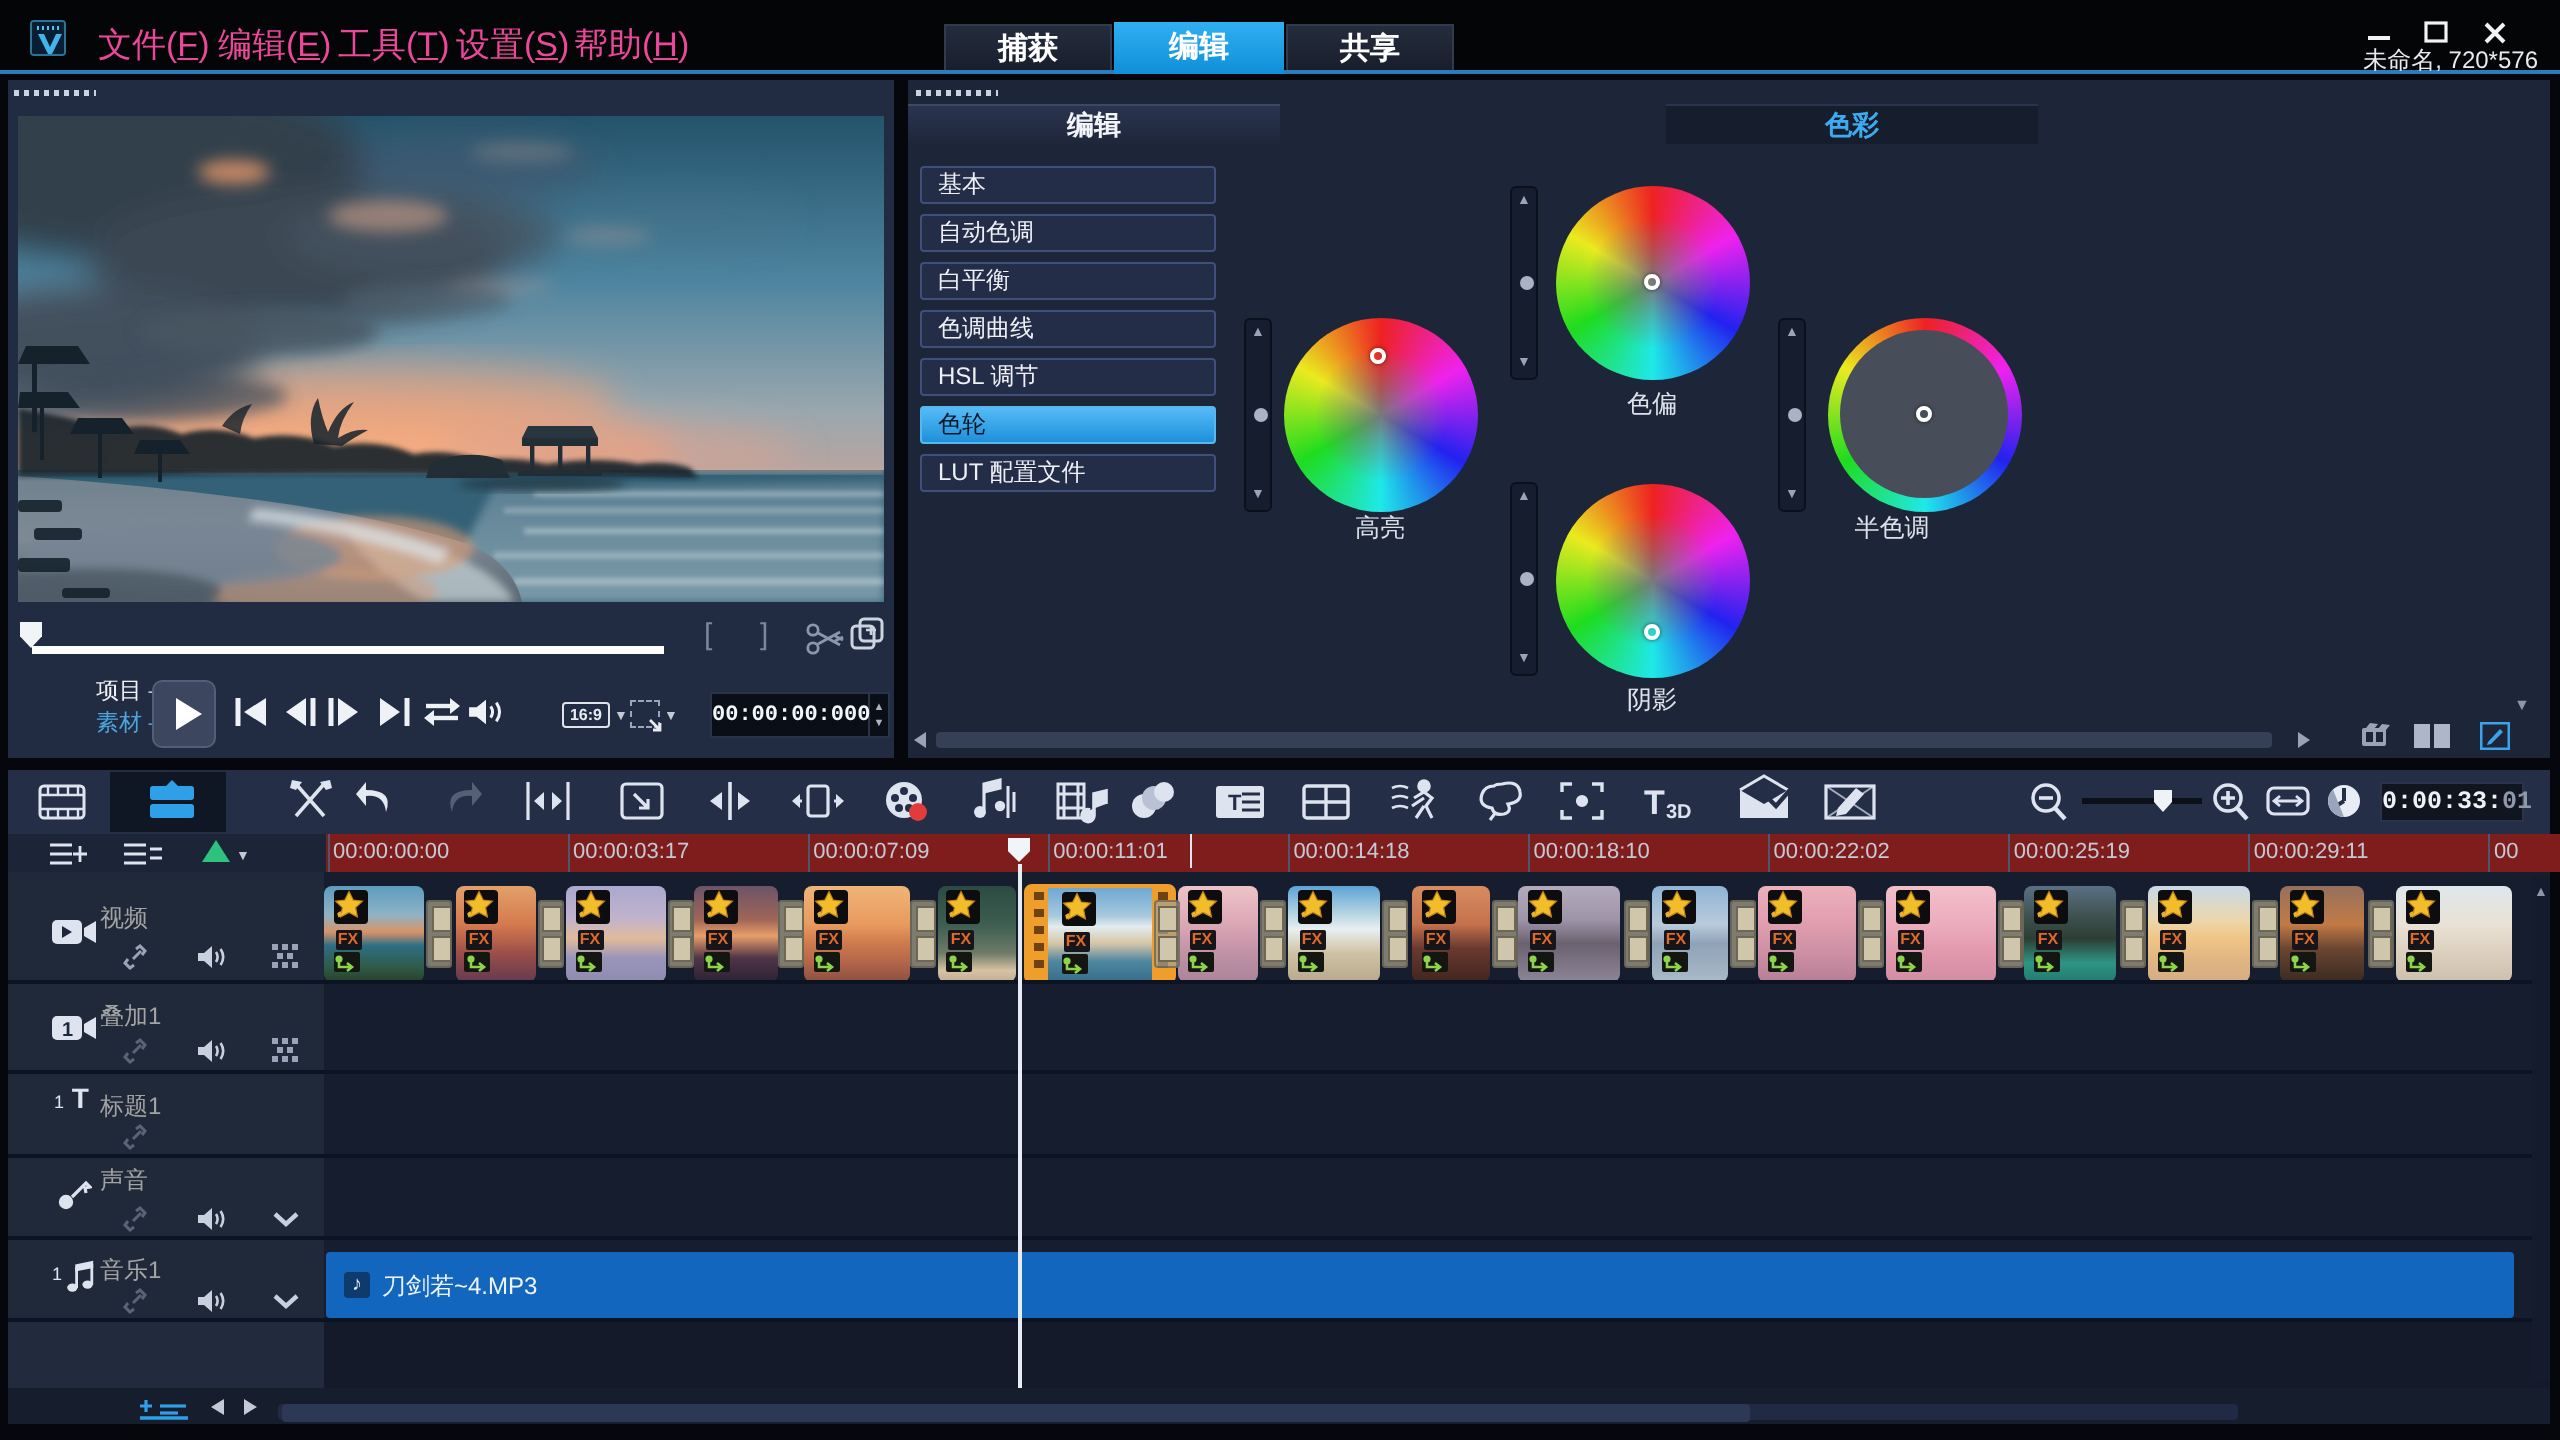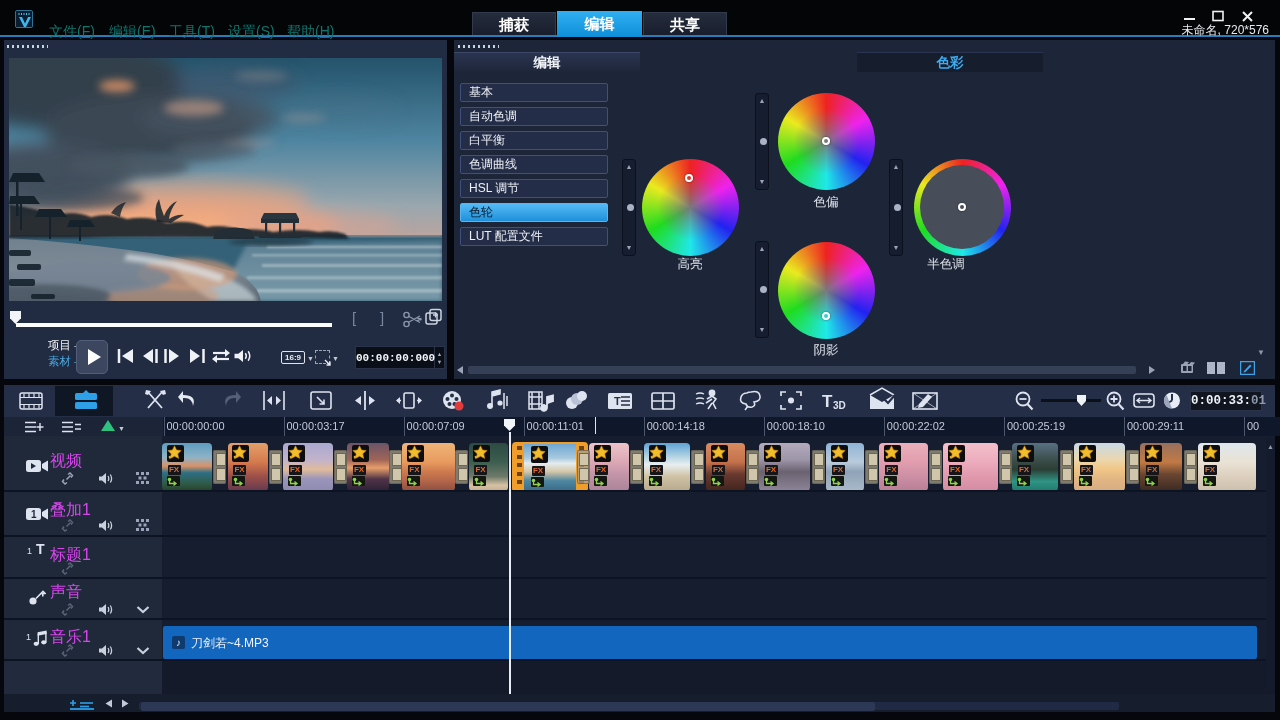--- a/index.html
+++ b/index.html
@@ -2,21 +2,21 @@
 <html><head><meta charset="utf-8"><style>
 *{margin:0;padding:0;box-sizing:border-box;-webkit-font-smoothing:antialiased}
 html,body{width:1280px;height:720px;overflow:hidden;background:#05070d;font-family:"Liberation Sans",sans-serif}
 #app{position:relative;width:1280px;height:720px;background:#05070d}
 .abs{position:absolute}
 
 #titlebar{position:absolute;left:0;top:0;width:1280px;height:34.5px;background:#040507}
 #blueline{position:absolute;left:0;top:34.5px;width:1280px;height:2.5px;background:#2b7cbd}
 #logo{position:absolute;left:15px;top:10px;width:18px;height:18px;background:#0c2438;border:1px solid #2c7396;border-radius:2px;overflow:hidden}
 #logo svg{display:block}
-.menu{position:absolute;top:23px;height:16px;color:#0f766e;font-size:14px;white-space:nowrap}
+.menu{position:absolute;top:11px;height:16px;color:#ec4899;font-size:17px;white-space:nowrap}
 .tab{position:absolute;top:12px;height:22.5px;background:linear-gradient(180deg,#252c3d,#181e2c);color:#fff;font-size:15px;font-weight:bold;text-align:center;line-height:23px;border:1px solid #323a4e;border-bottom:none}
 .tabactive{position:absolute;top:11px;height:26px;background:linear-gradient(180deg,#30aff2,#0f8fd8);color:#fff;font-size:15px;font-weight:bold;text-align:center;line-height:25px}
 #wbtns{position:absolute;right:14px;top:10px;width:84px;height:13px}
 #wtitle{position:absolute;right:11px;top:22px;color:#e8eaee;font-size:12px}
 
 #preview{position:absolute;left:4px;top:40px;width:443px;height:339px;background:#212b41}
 .dots{position:absolute;width:41px;height:3px;background:repeating-linear-gradient(90deg,#c7d3de 0,#c7d3de 2.4px,transparent 2.4px,transparent 5px)}
 #vimg{position:absolute;left:4.5px;top:17.5px;width:433px;height:243px;background:#333}
 #scrubmark{position:absolute;left:6px;top:271px;width:11px;height:13px;background:#f2f5f8;clip-path:polygon(0 0,100% 0,100% 55%,50% 100%,0 55%)}
 #scrubbar{position:absolute;left:12px;top:283px;width:316px;height:3.5px;background:#fdfdfd}
@@ -49,28 +49,28 @@
 .rpsicon{position:absolute;top:321px}
 
 #toolbar{position:absolute;left:4px;top:385px;width:1271px;height:32px;background:#242e47}
 .ticon{position:absolute;top:0;height:32px;color:#dde3ef;text-align:center}
 #tlsel{position:absolute;left:51px;top:1px;width:58px;height:30px;background:#101724}
 #zoomslider{position:absolute;left:1041px;top:399px;width:60px;height:3px;background:#0c1018}
 #zoomhandle{position:absolute;left:1077px;top:395px;width:9px;height:11px;background:#f0f3f6;clip-path:polygon(0 0,100% 0,100% 55%,50% 100%,0 55%)}
 #ttcode{position:absolute;left:1186px;top:6px;width:72px;height:20px;background:#10151f;border:1px solid #2a3349;color:#eef1f6;font-family:"Liberation Mono",monospace;font-size:12.5px;font-weight:bold;line-height:19px;text-align:center}
 
 #trackctl{position:absolute;left:4px;top:417px;width:159px;height:19px;background:#1b2537}
-#ruler{position:absolute;left:163px;top:417px;width:1117px;height:19px;background:#0f172a;overflow:hidden}
+#ruler{position:absolute;left:163px;top:417px;width:1117px;height:19px;background:#7f1d1d;overflow:hidden}
 .rtick{position:absolute;top:0;width:1px;height:19px;background:#4d586f}
 .rlab{position:absolute;top:3px;color:#c3cad7;font-size:11px;white-space:nowrap}
 
 #timeline{position:absolute;left:4px;top:436px;width:1271px;height:276px;background:#0e1525}
 .hrow{position:absolute;left:0;width:158px;background:#1f2939;border-bottom:2px solid #0c1322}
 .crow{position:absolute;left:158px;width:1113px;background:#151d2e;border-bottom:2px solid #0c1322}
-.hlab{position:absolute;left:46px;color:#d946ef;font-size:16px}
+.hlab{position:absolute;left:46px;color:#a3a3a3;font-size:12px}
 .clip{position:absolute;top:7px;height:48px;border-radius:4px}
 .clipsel{position:absolute;top:6px;height:50px;border:2px solid #ef9d2b;border-radius:4px;background:#ef9d2b}
 .selbar{position:absolute;top:0;width:10px;height:46px;background:#ef9d2b}.selbar::before{content:"";position:absolute;left:2.5px;top:2px;width:5px;height:42px;background:repeating-linear-gradient(180deg,#6e4212 0 4px,transparent 4px 8.5px)}
 .selthumb{position:absolute;left:10px;top:0;width:52px;height:46px}
 .bst{position:absolute;top:2px;width:17px;height:17px;background:#0d0d10;border-radius:2px;color:#f5c42c;font-size:15px;line-height:17px;text-align:center}
 .bfx{position:absolute;top:22px;width:13px;height:10px;background:#16161a;border-radius:1px;color:#e06a28;font-size:8px;font-weight:bold;line-height:10px;text-align:center}
 .bga{position:absolute;top:33px;width:13px;height:10px;background:#141612;border-radius:1px;padding:0.5px}
 .trans{position:absolute;top:14px;width:13px;height:34px;border-radius:2px;background:rgba(168,160,140,0.72);box-shadow:inset 0 0 0 1px rgba(90,85,70,.6)}
 .trans::before,.trans::after{content:"";position:absolute;left:2.5px;width:8px;height:11px;background:#cfc6ab;border:1px solid #6e6754}
 .trans::before{top:3px}
@@ -289,21 +289,21 @@
         <path d="M2 2 L7 7 M7 3.5 V7 H3.5" stroke="#e8ecf2" stroke-width="1.4" fill="none"></path>
       </svg>
 <div class="abs" style="left:328px;top:315px;color:#c3cad5;font-size:7px">▼</div>
 <div id="tcode">00:00:00:000</div>
 <div id="tcspin">▲<br>▼</div>
 </div>
 
 <div id="rpanel">
 <div class="dots" style="left:4px;top:4.5px"></div>
 <div class="rtab" style="left:0px;width:186px">编辑</div>
-<div class="rtab rtabactive" style="left:403px;width:186px">色彩</div>
+<div class="rtab rtabactive" style="left:379px;width:186px">色彩</div>
 <div class="lbtn" style="top:43px">基本</div>
 <div class="lbtn" style="top:67px">自动色调</div>
 <div class="lbtn" style="top:91px">白平衡</div>
 <div class="lbtn" style="top:115px">色调曲线</div>
 <div class="lbtn" style="top:139px">HSL 调节</div>
 <div class="lbtn sel" style="top:163px">色轮</div>
 <div class="lbtn" style="top:187px">LUT 配置文件</div>
       <div class="wheel" style="left:187.5px;top:118.5px;width:97.0px;height:97.0px"></div>
       <div class="wmark" style="left:230.5px;top:133.5px"></div>
       <div class="wlabel" style="left:196px;top:216px">高亮</div>

